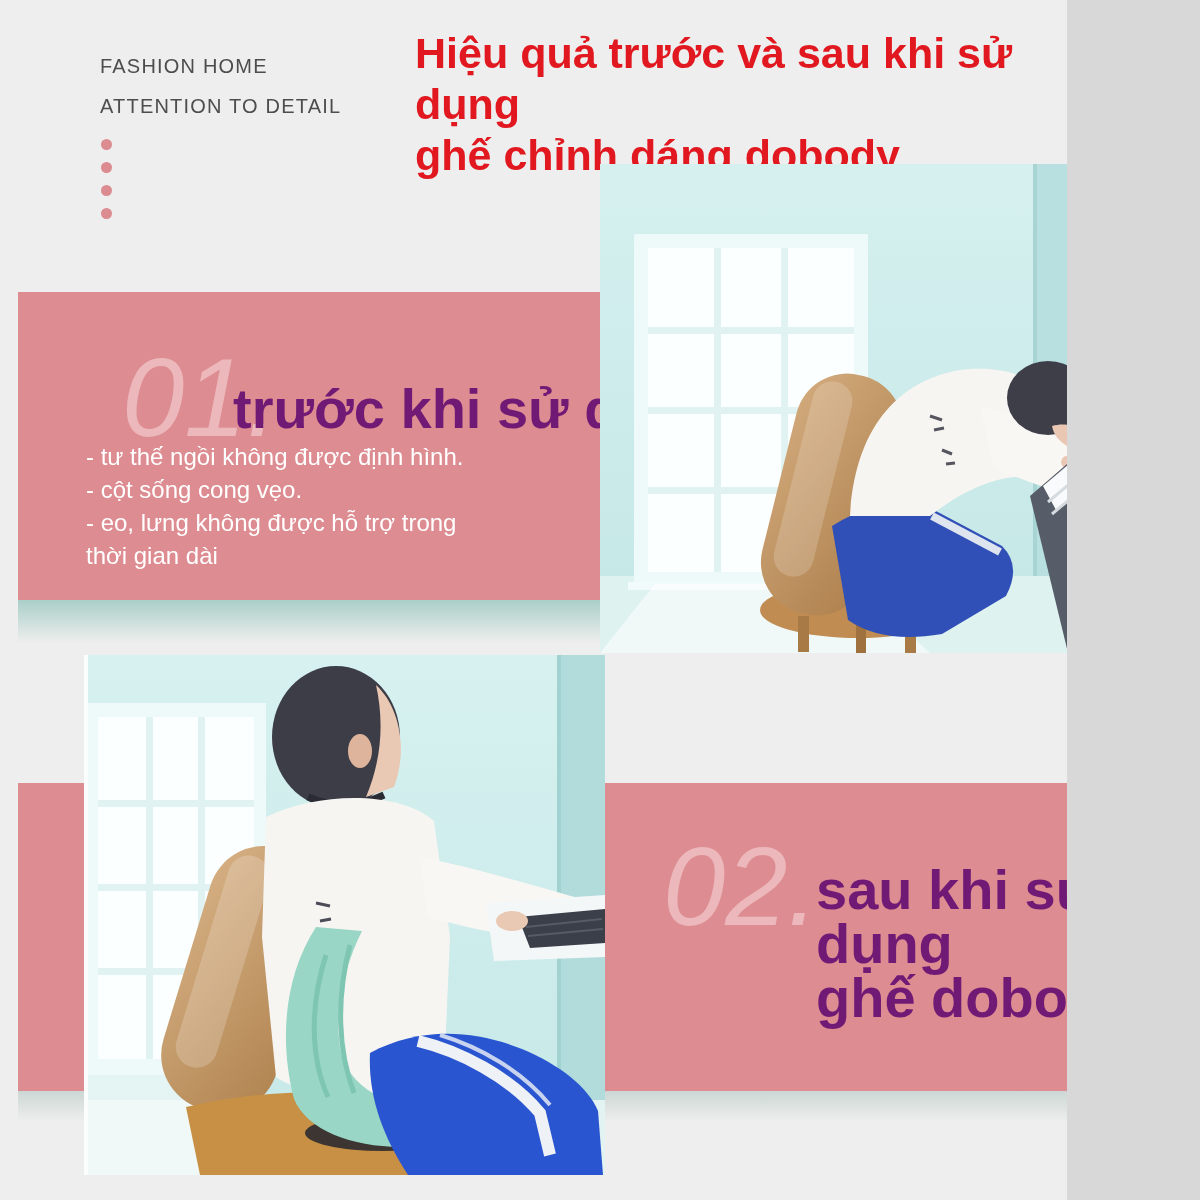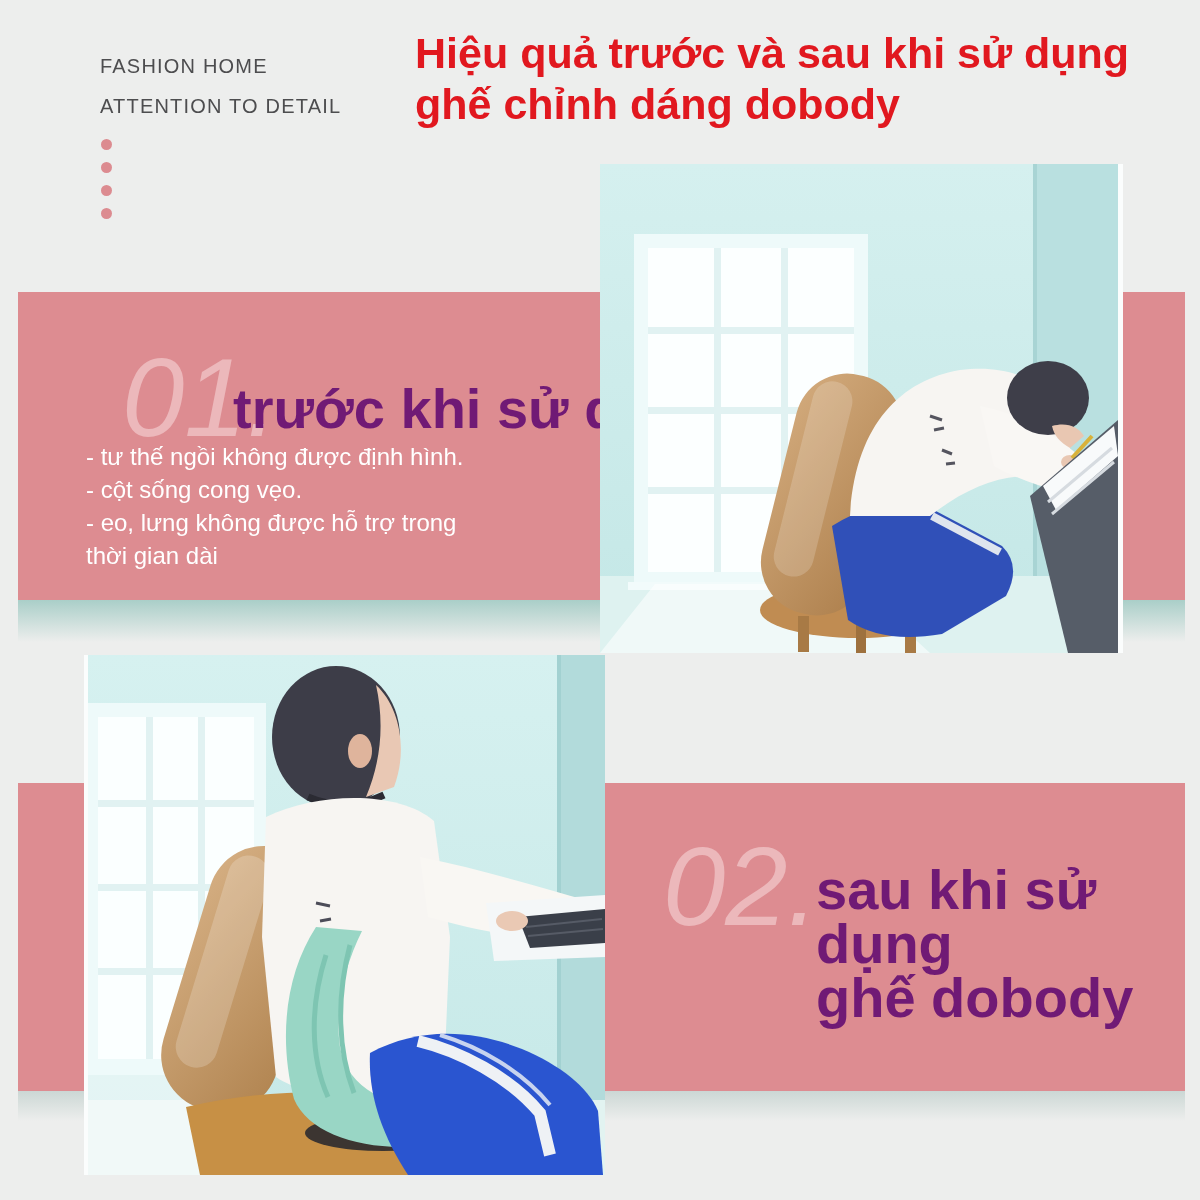--- a/index.html
+++ b/index.html
@@ -1,17 +1,17 @@
 <!DOCTYPE html>
 <html><head>
 <meta charset="utf-8">
 <style>
   html,body{margin:0;padding:0;background:#d8d8d8;}
   .canvas{
-    position:relative;width:1200px;height:1200px;overflow:hidden;
+    position:relative;width:1067px;height:1200px;overflow:hidden;
     background:#edeeed;
     font-family:"Liberation Sans","DejaVu Sans",sans-serif;
   }
   
   .brand{position:absolute;left:100px;top:46px;color:#4d4d4f;font-size:20px;letter-spacing:1.2px;line-height:40px;white-space:pre-line;}
   .title{position:absolute;left:415px;top:28px;color:#e1181f;font-size:43px;font-weight:bold;line-height:51px;white-space:pre-line;}
   .dots{position:absolute;left:101px;top:139px;display:flex;flex-direction:column;gap:12px;}
   .dot{width:11px;height:11px;border-radius:50%;background:#dc8b90;}
   
   .band{position:absolute;left:18px;width:1167px;height:308px;background:#dd8c91;z-index:1;}

